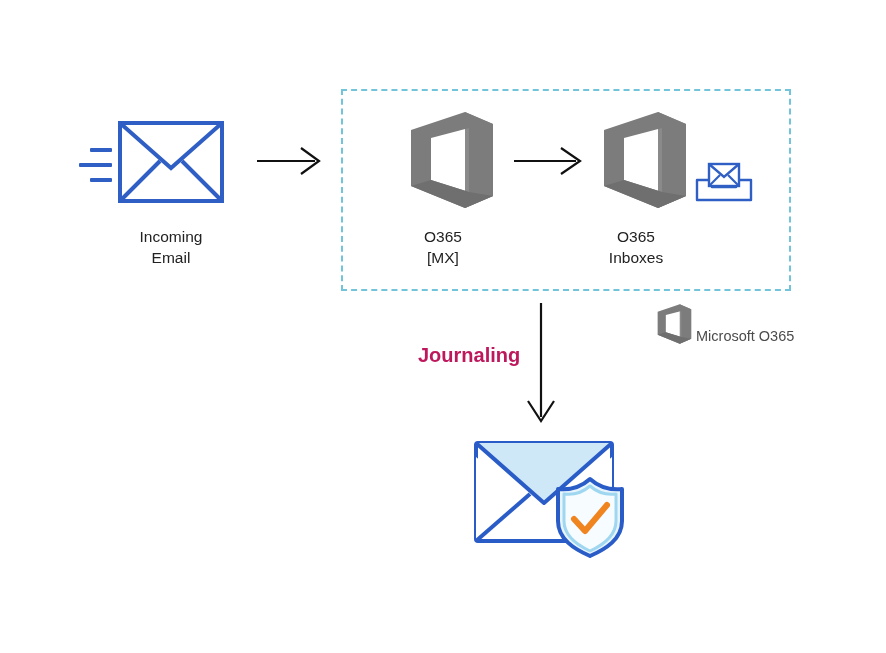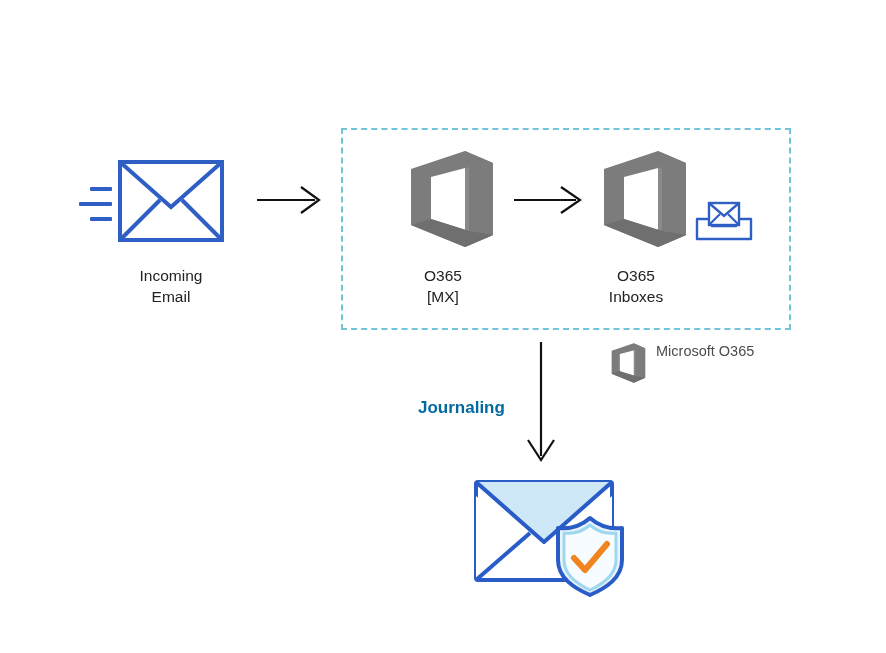--- a/index.html
+++ b/index.html
@@ -13,21 +13,20 @@
     position: relative;
     overflow: hidden;
     font-family: "Liberation Sans", sans-serif;
     color: #1a1a1a;
   }
   .stage {
     position: absolute;
     inset: 0;
     width: 886px;
     height: 542px;
-    margin-top: 39px;
   }
   .node {
     position: absolute;
   }
   .caption {
     position: absolute;
     text-align: center;
     font-size: 15.5px;
     line-height: 21px;
     color: #222222;
@@ -59,39 +58,39 @@
     height: 4px;
     background: #2f5fc4;
     border-radius: 1px;
   }
   .speed-lines i.l1 { top: 3px;  left: 11px; width: 22px; }
   .speed-lines i.l2 { top: 18px; left: 0px;  width: 33px; }
   .speed-lines i.l3 { top: 33px; left: 11px; width: 22px; }
 
   .legend-row {
     position: absolute;
-    left: 610px;
+    left: 656px;
     top: 304px;
     display: flex;
-    align-items: flex-start;
-    gap: 10px;
+    align-items: flex-end;
+    gap: 4px;
   }
   .legend-label {
     font-size: 14.5px;
     color: #4c4c4c;
     font-family: "Liberation Sans", sans-serif;
     white-space: nowrap;
   }
   .journaling-label {
     position: absolute;
     left: 418px;
-    top: 359px;
-    font-size: 17px;
+    top: 344px;
+    font-size: 20px;
     font-weight: bold;
-    color: #0369a1;
+    color: #be185d;
     font-family: "Liberation Sans", sans-serif;
     white-space: nowrap;
   }
   svg { display: block; overflow: visible; }
 </style>
 </head>
 <body>
 
 <div class="stage">
 

